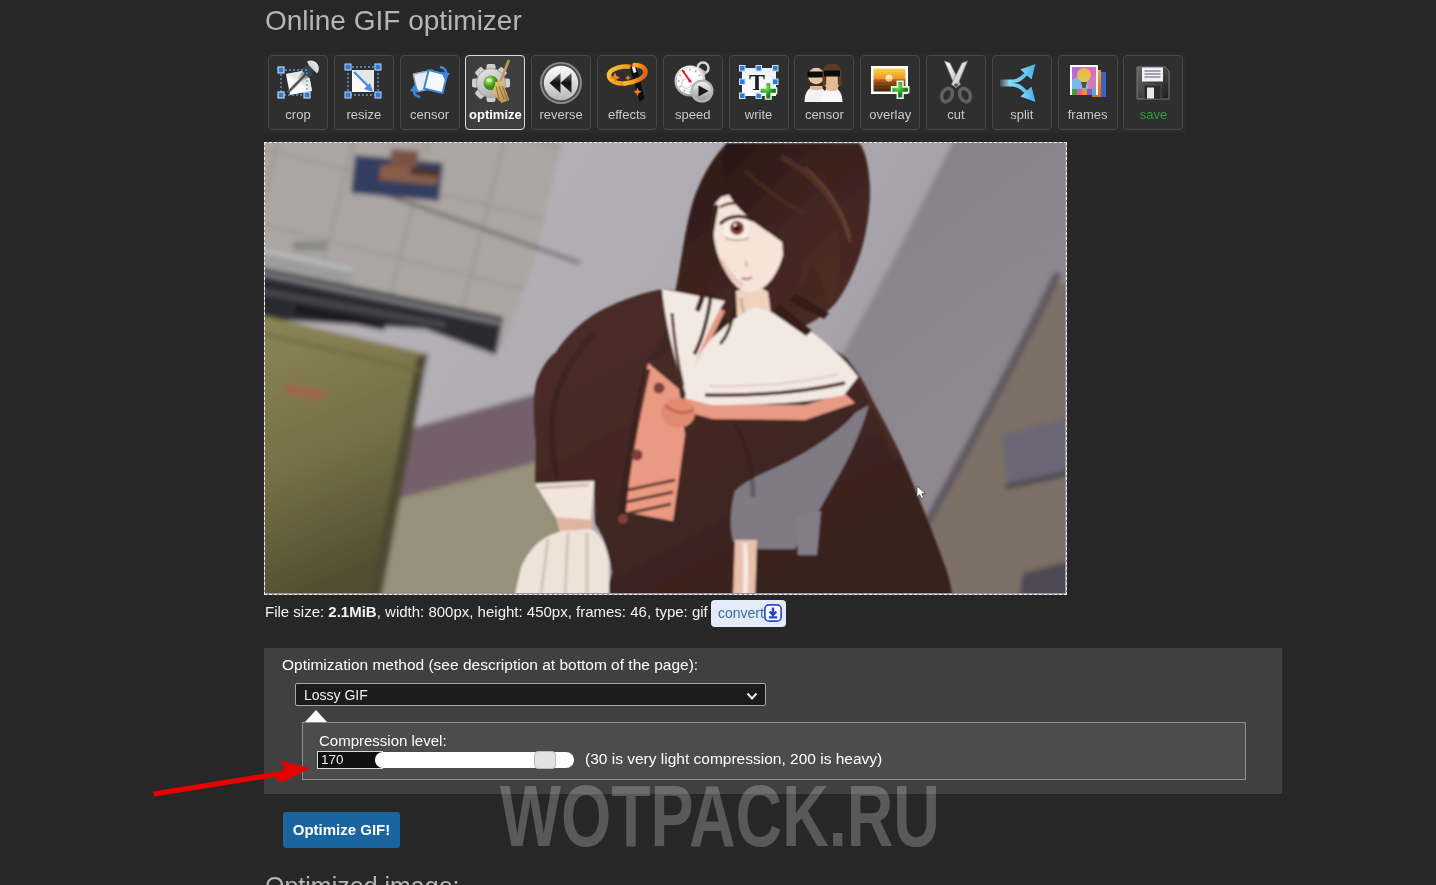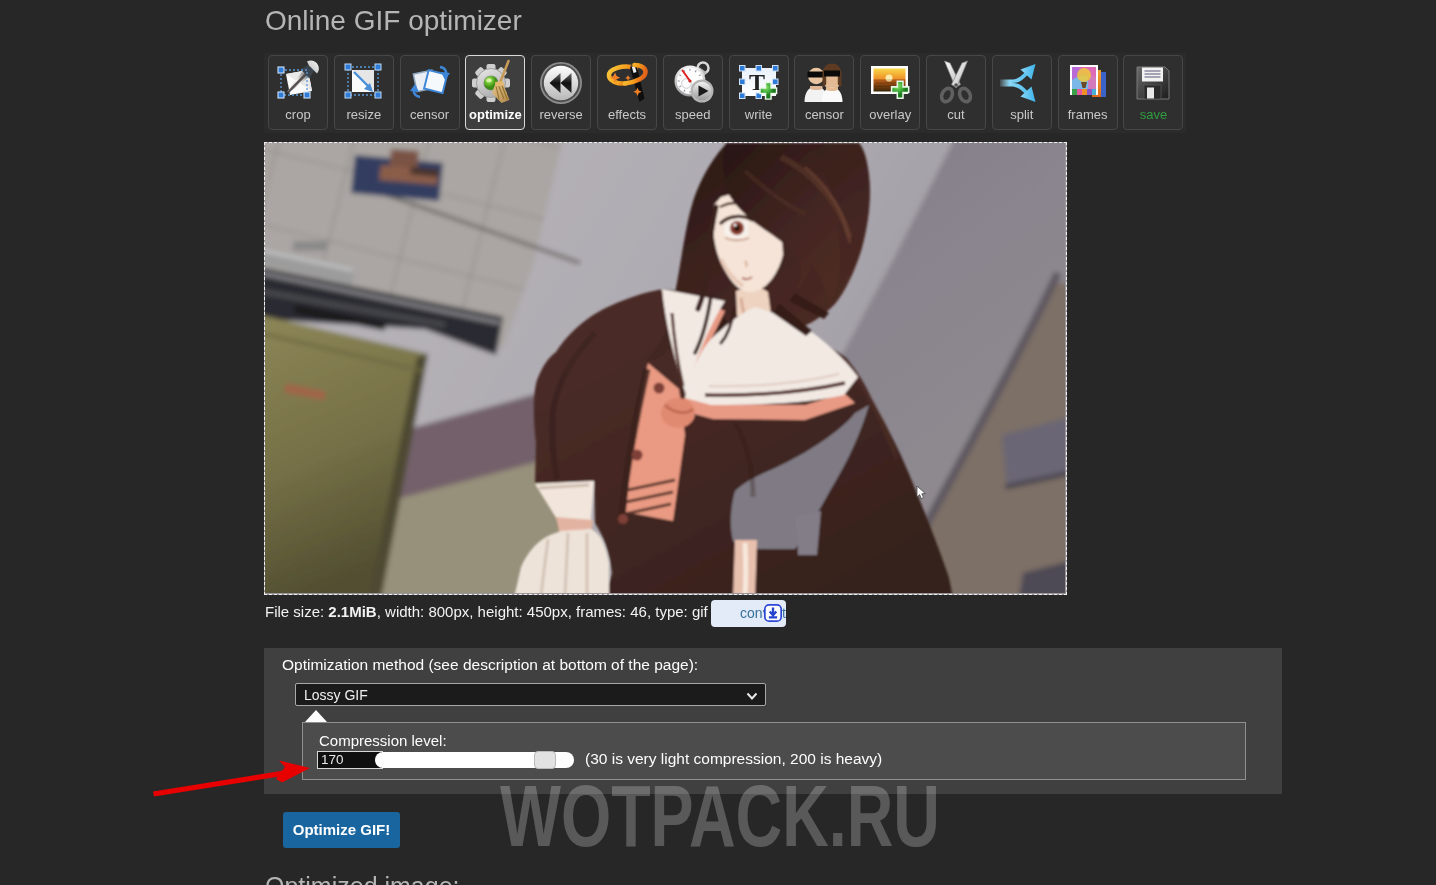--- a/index.html
+++ b/index.html
@@ -503,21 +503,21 @@
   <path d="M516,14 C550,31 574,60 585,95" stroke="#6e4433" stroke-width="6" fill="none" opacity="0.4"></path>
   <path d="M540,24 C566,46 580,72 585,100" stroke="#7d4d3b" stroke-width="3" fill="none" opacity="0.45"></path>
   <path d="M480,28 C500,46 522,63 541,71" stroke="#5e382c" stroke-width="4.5" fill="none" opacity="0.35"></path>
 </g>
 </svg>
 </div>
 
 <div class="abs" style="left:265px; top:603px; font-size:15px; color:#f2f2f2;">
   File size: <b>2.1MiB</b>, width: 800px, height: 450px, frames: 46, type: gif
 </div>
-<div class="abs" style="left:711px; top:600px; width:75px; height:27px; background:#e2ebf7; color:#39719d; border-radius:4px; font-size:14px; line-height:26px; padding-left:7px; white-space:nowrap;text-align:right;">convert<svg class="abs" style="right:4px; top:4px;" width="18" height="18" viewBox="0 0 17 17">
+<div class="abs" style="left:711px; top:600px; width:75px; height:27px; background:#e2ebf7; color:#39719d; border-radius:4px; font-size:14px; line-height:26px; padding-left:7px; white-space:nowrap;">convert<svg class="abs" style="right:4px; top:4px;" width="18" height="18" viewBox="0 0 17 17">
       <rect x="0.8" y="0.8" width="15.4" height="15.4" rx="4" fill="#fdfdfd" stroke="#2c47d8" stroke-width="1.6"></rect>
       <path d="M8.5 3.2 L8.5 9 M5.4 7 L8.5 10.6 L11.6 7 M4.6 12.6 L12.4 12.6" stroke="#2443cf" stroke-width="2.2" fill="none"></path>
     </svg>
 </div>
 
 <div class="abs" style="left:264px; top:648px; width:1018px; height:146px; background:#404040;">
   <div class="abs" style="left:18px; top:8px; font-size:15.5px; color:#fdfdfd;">Optimization method (see description at bottom of the page):</div>
   <div class="abs" style="left:31px; top:35px; width:471px; height:23px; background:#1b1b1b; border:1px solid #a9a9a9; border-radius:2px; color:#f0f0f0; font-size:14px; line-height:22px; padding-left:8px;">Lossy GIF
     <svg class="abs" style="right:7px; top:6px;" width="12" height="12" viewBox="0 0 12 12">
         <path d="M1.5 3.5 L6 8.5 L10.5 3.5" stroke="#e8e8e8" stroke-width="2" fill="none"></path>

